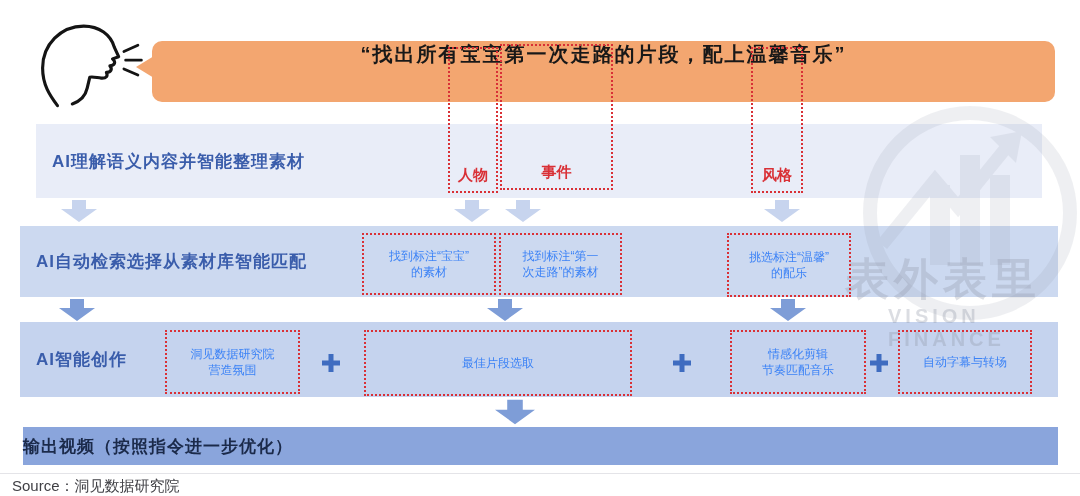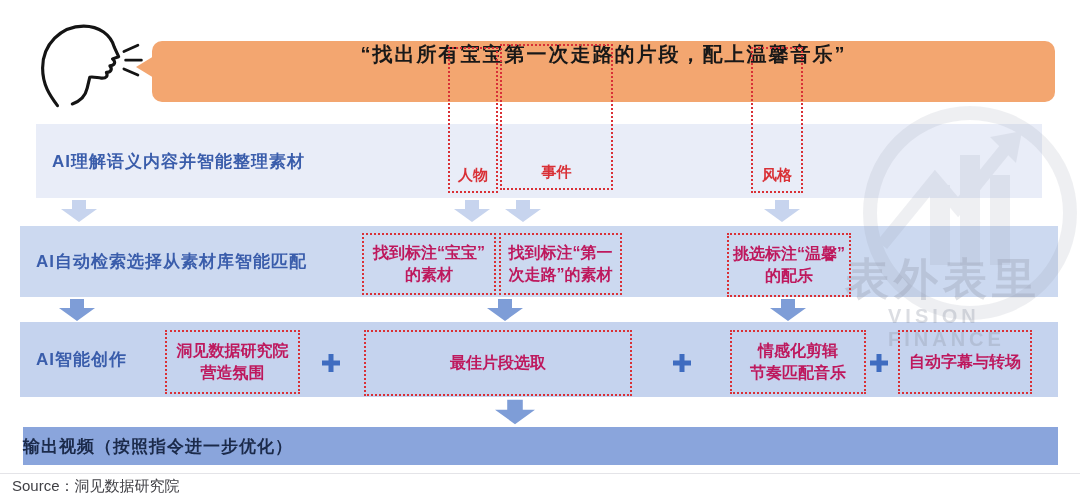--- a/index.html
+++ b/index.html
@@ -23,21 +23,21 @@
   .bubble-text{font-weight:bold;font-size:20px;color:#181818;letter-spacing:2px;}
   
   .tag-rect{position:absolute;border:2px dotted var(--accent_red,#D93036);box-sizing:border-box;z-index:4;}
   .tag-rect .tag-label{position:absolute;left:0;right:0;bottom:6px;text-align:center;
       color:var(--accent_red,#D93036);font-weight:bold;font-size:15px;}
   .t0{left:448px;top:47px;width:50px;height:146px;}
   .t1{left:500px;top:44px;width:113px;height:146px;}
   .t2{left:751px;top:47px;width:52px;height:146px;}
   
   .rbox{position:absolute;border:2px dotted var(--accent_red,#D93036);box-sizing:border-box;z-index:4;
-      color:#be185d;font-weight:bold;font-size:16px;line-height:1.35;text-align:center;
+      color:#3b82f6;font-weight:normal;font-size:12px;line-height:1.35;text-align:center;
       display:flex;align-items:center;justify-content:center;white-space:pre-line;}
   .b0{left:362px;top:233px;width:134px;height:62px;}
   .b1{left:499px;top:233px;width:123px;height:62px;}
   .b2{left:727px;top:233px;width:124px;height:64px;}
   .c0{left:165px;top:330px;width:135px;height:64px;}
   .c1{left:364px;top:330px;width:268px;height:66px;}
   .c2{left:730px;top:330px;width:136px;height:64px;}
   .c3{left:898px;top:330px;width:134px;height:64px;}
   
   .arrow{position:absolute;z-index:3;}

